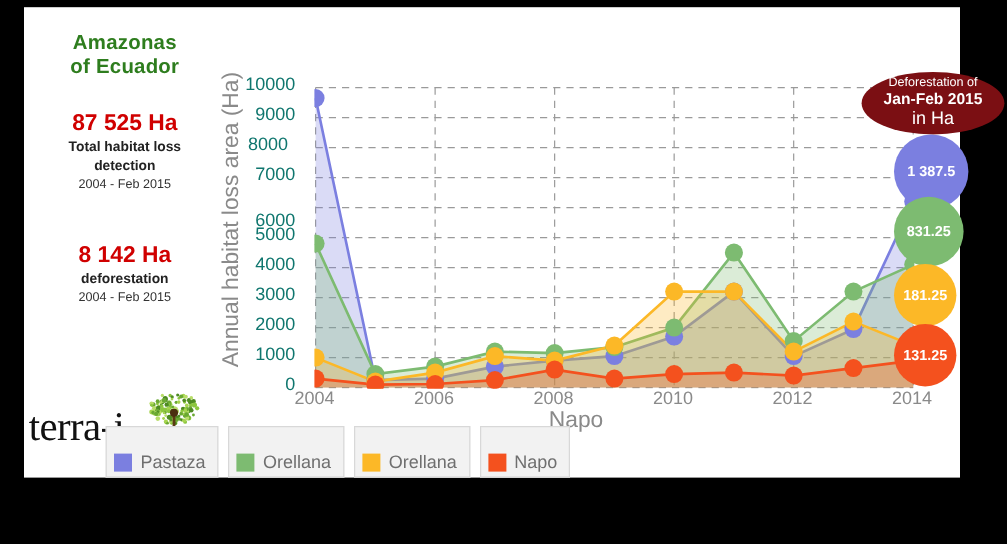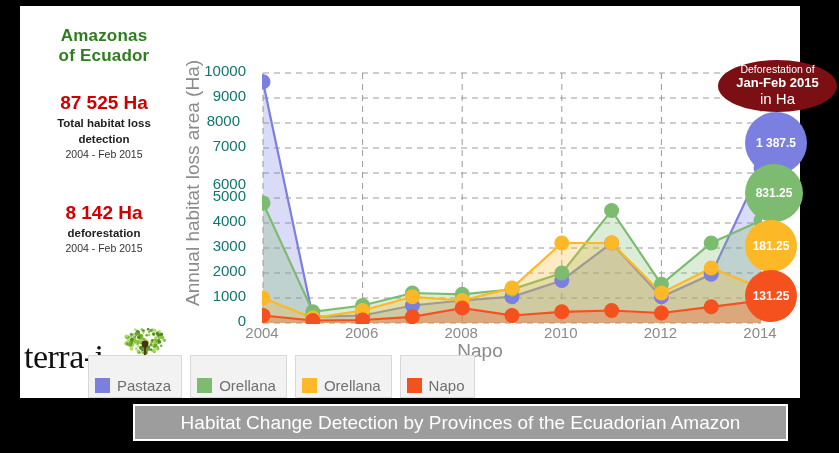--- a/index.html
+++ b/index.html
@@ -350,16 +350,13 @@
         <span>831.25</span>
       </div>
       <div class="badge" style="background: rgb(252, 184, 39); width: 52px; height: 52px; top: 158px; font-size: 12px;">
         <span>181.25</span>
       </div>
       <div class="badge" style="background: rgb(244, 81, 30); width: 52px; height: 52px; top: 208px; font-size: 12px;">
         <span>131.25</span>
       </div>
     </div>
 
-  <div id="titlebar">
-    <span>Habitat Change Detection by Provinces of the Ecuadorian Amazon</span>
-  </div>
 </div>
 
 </body></html>

